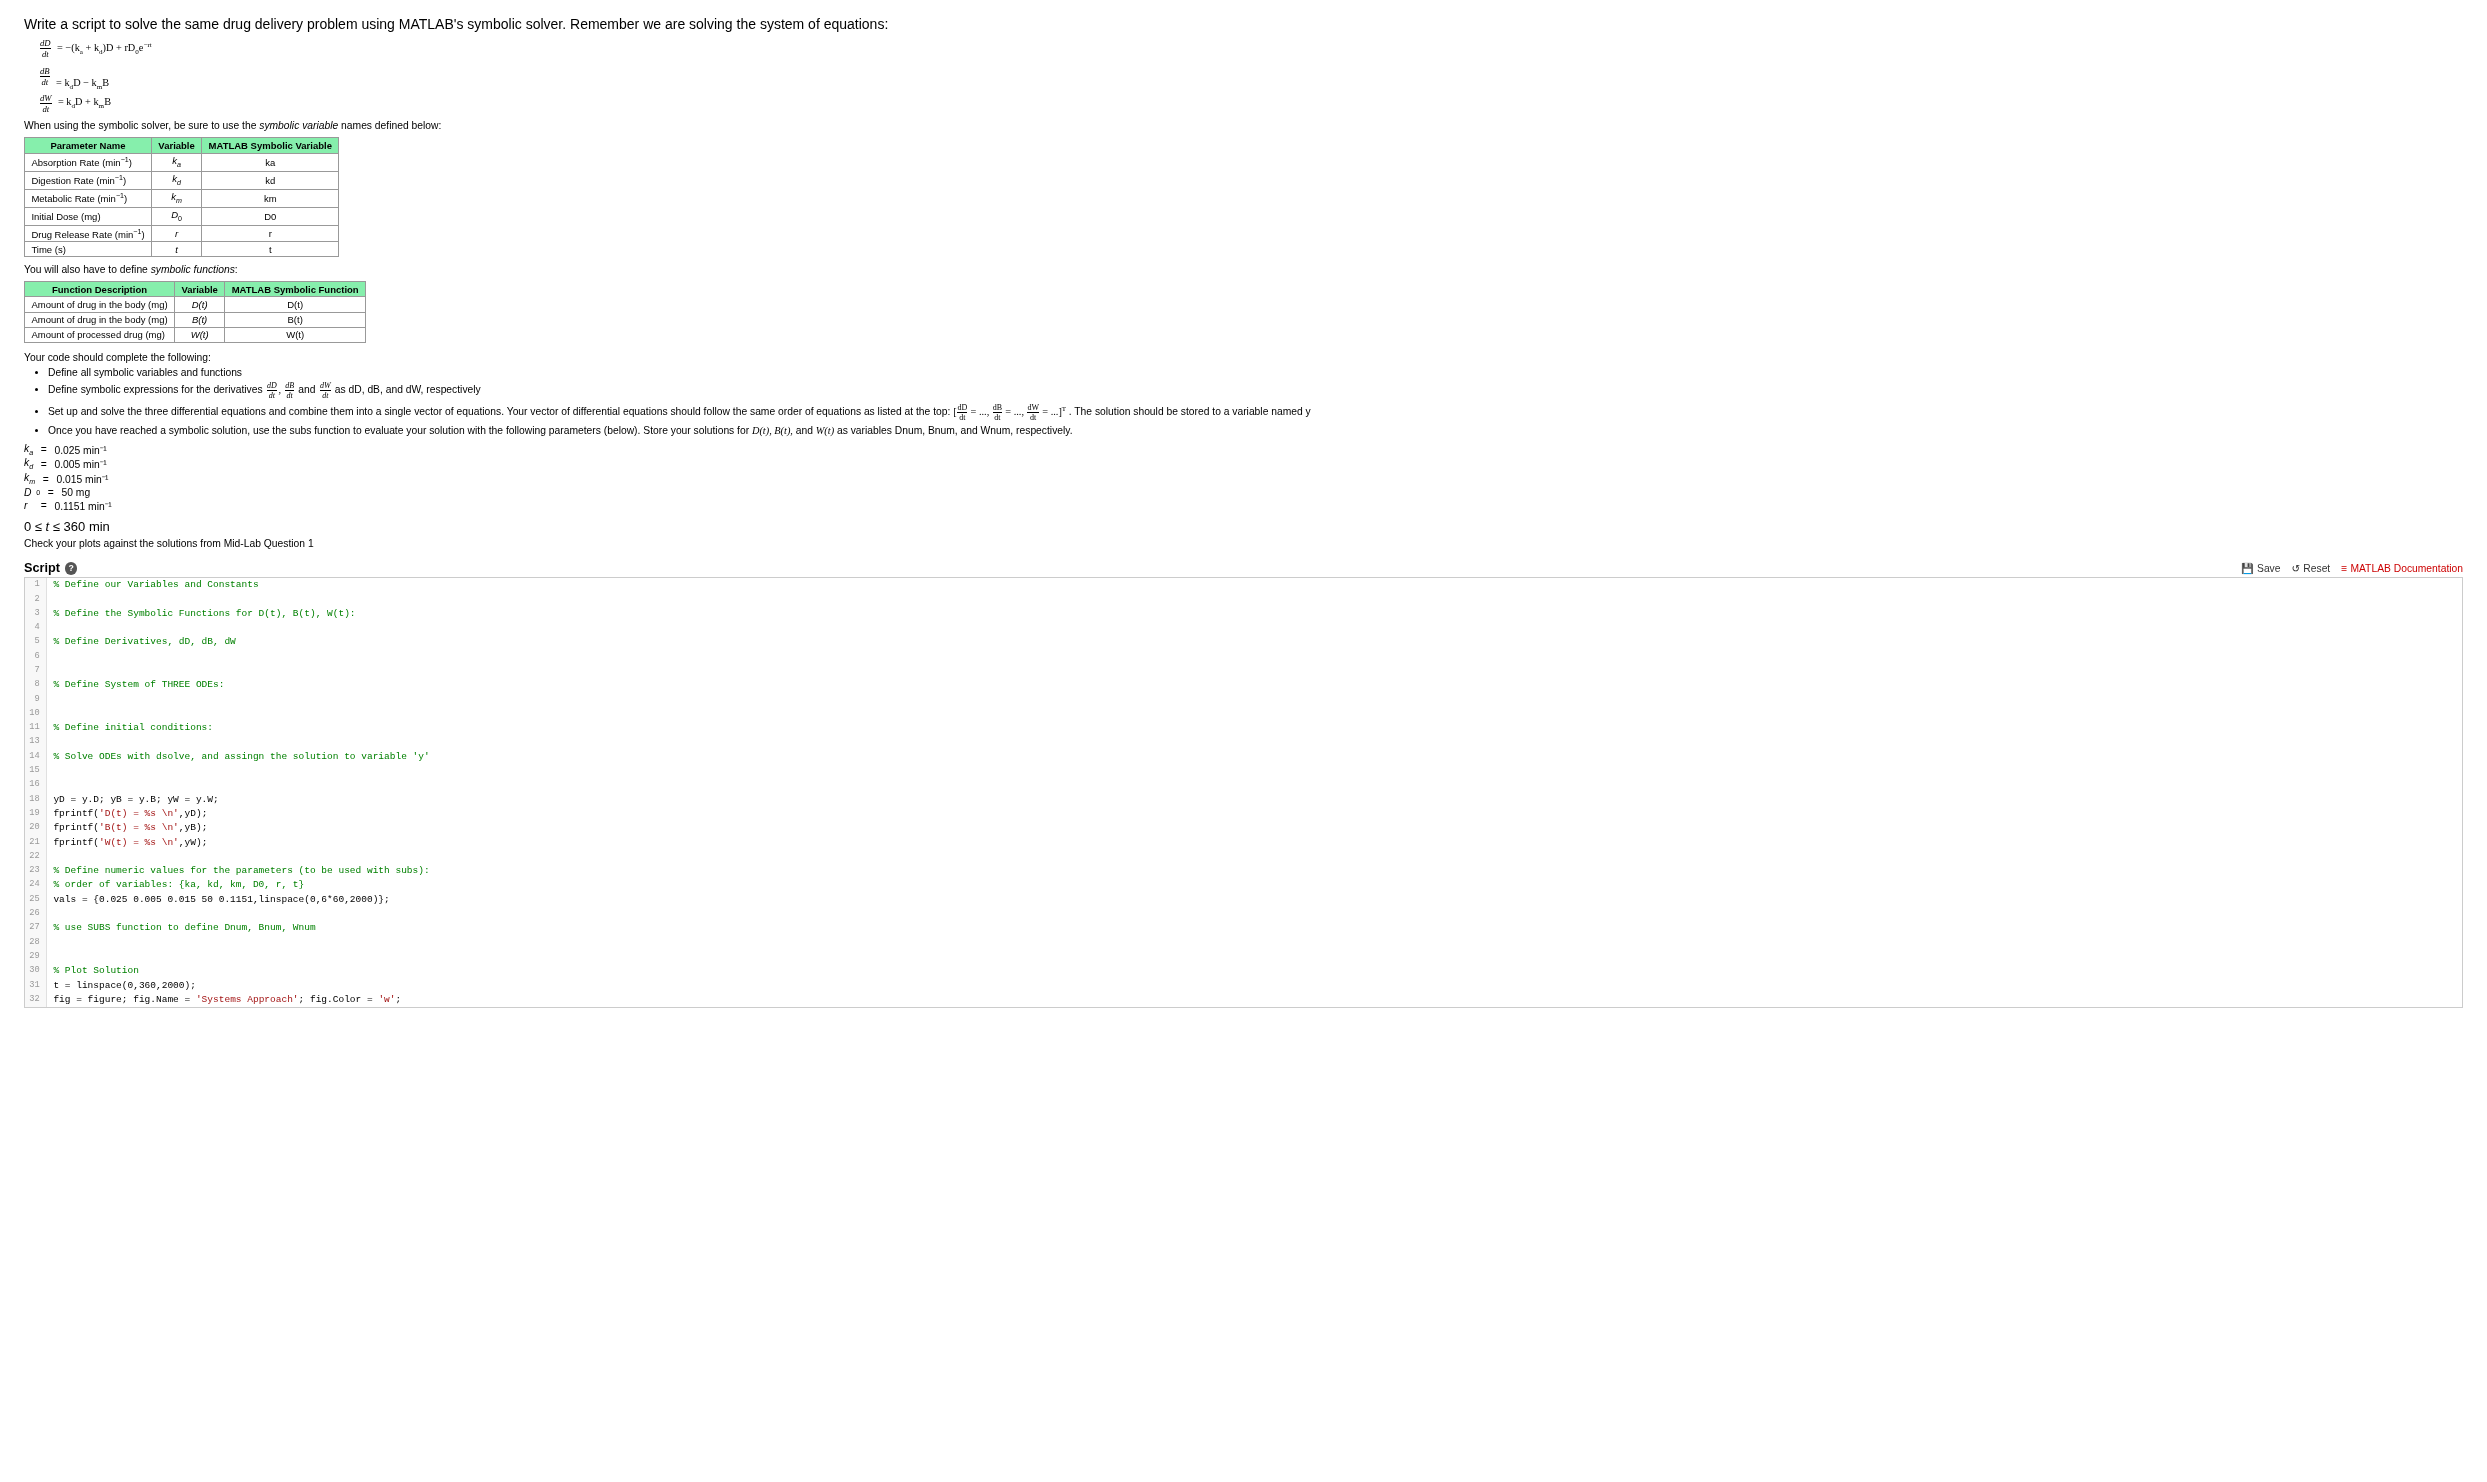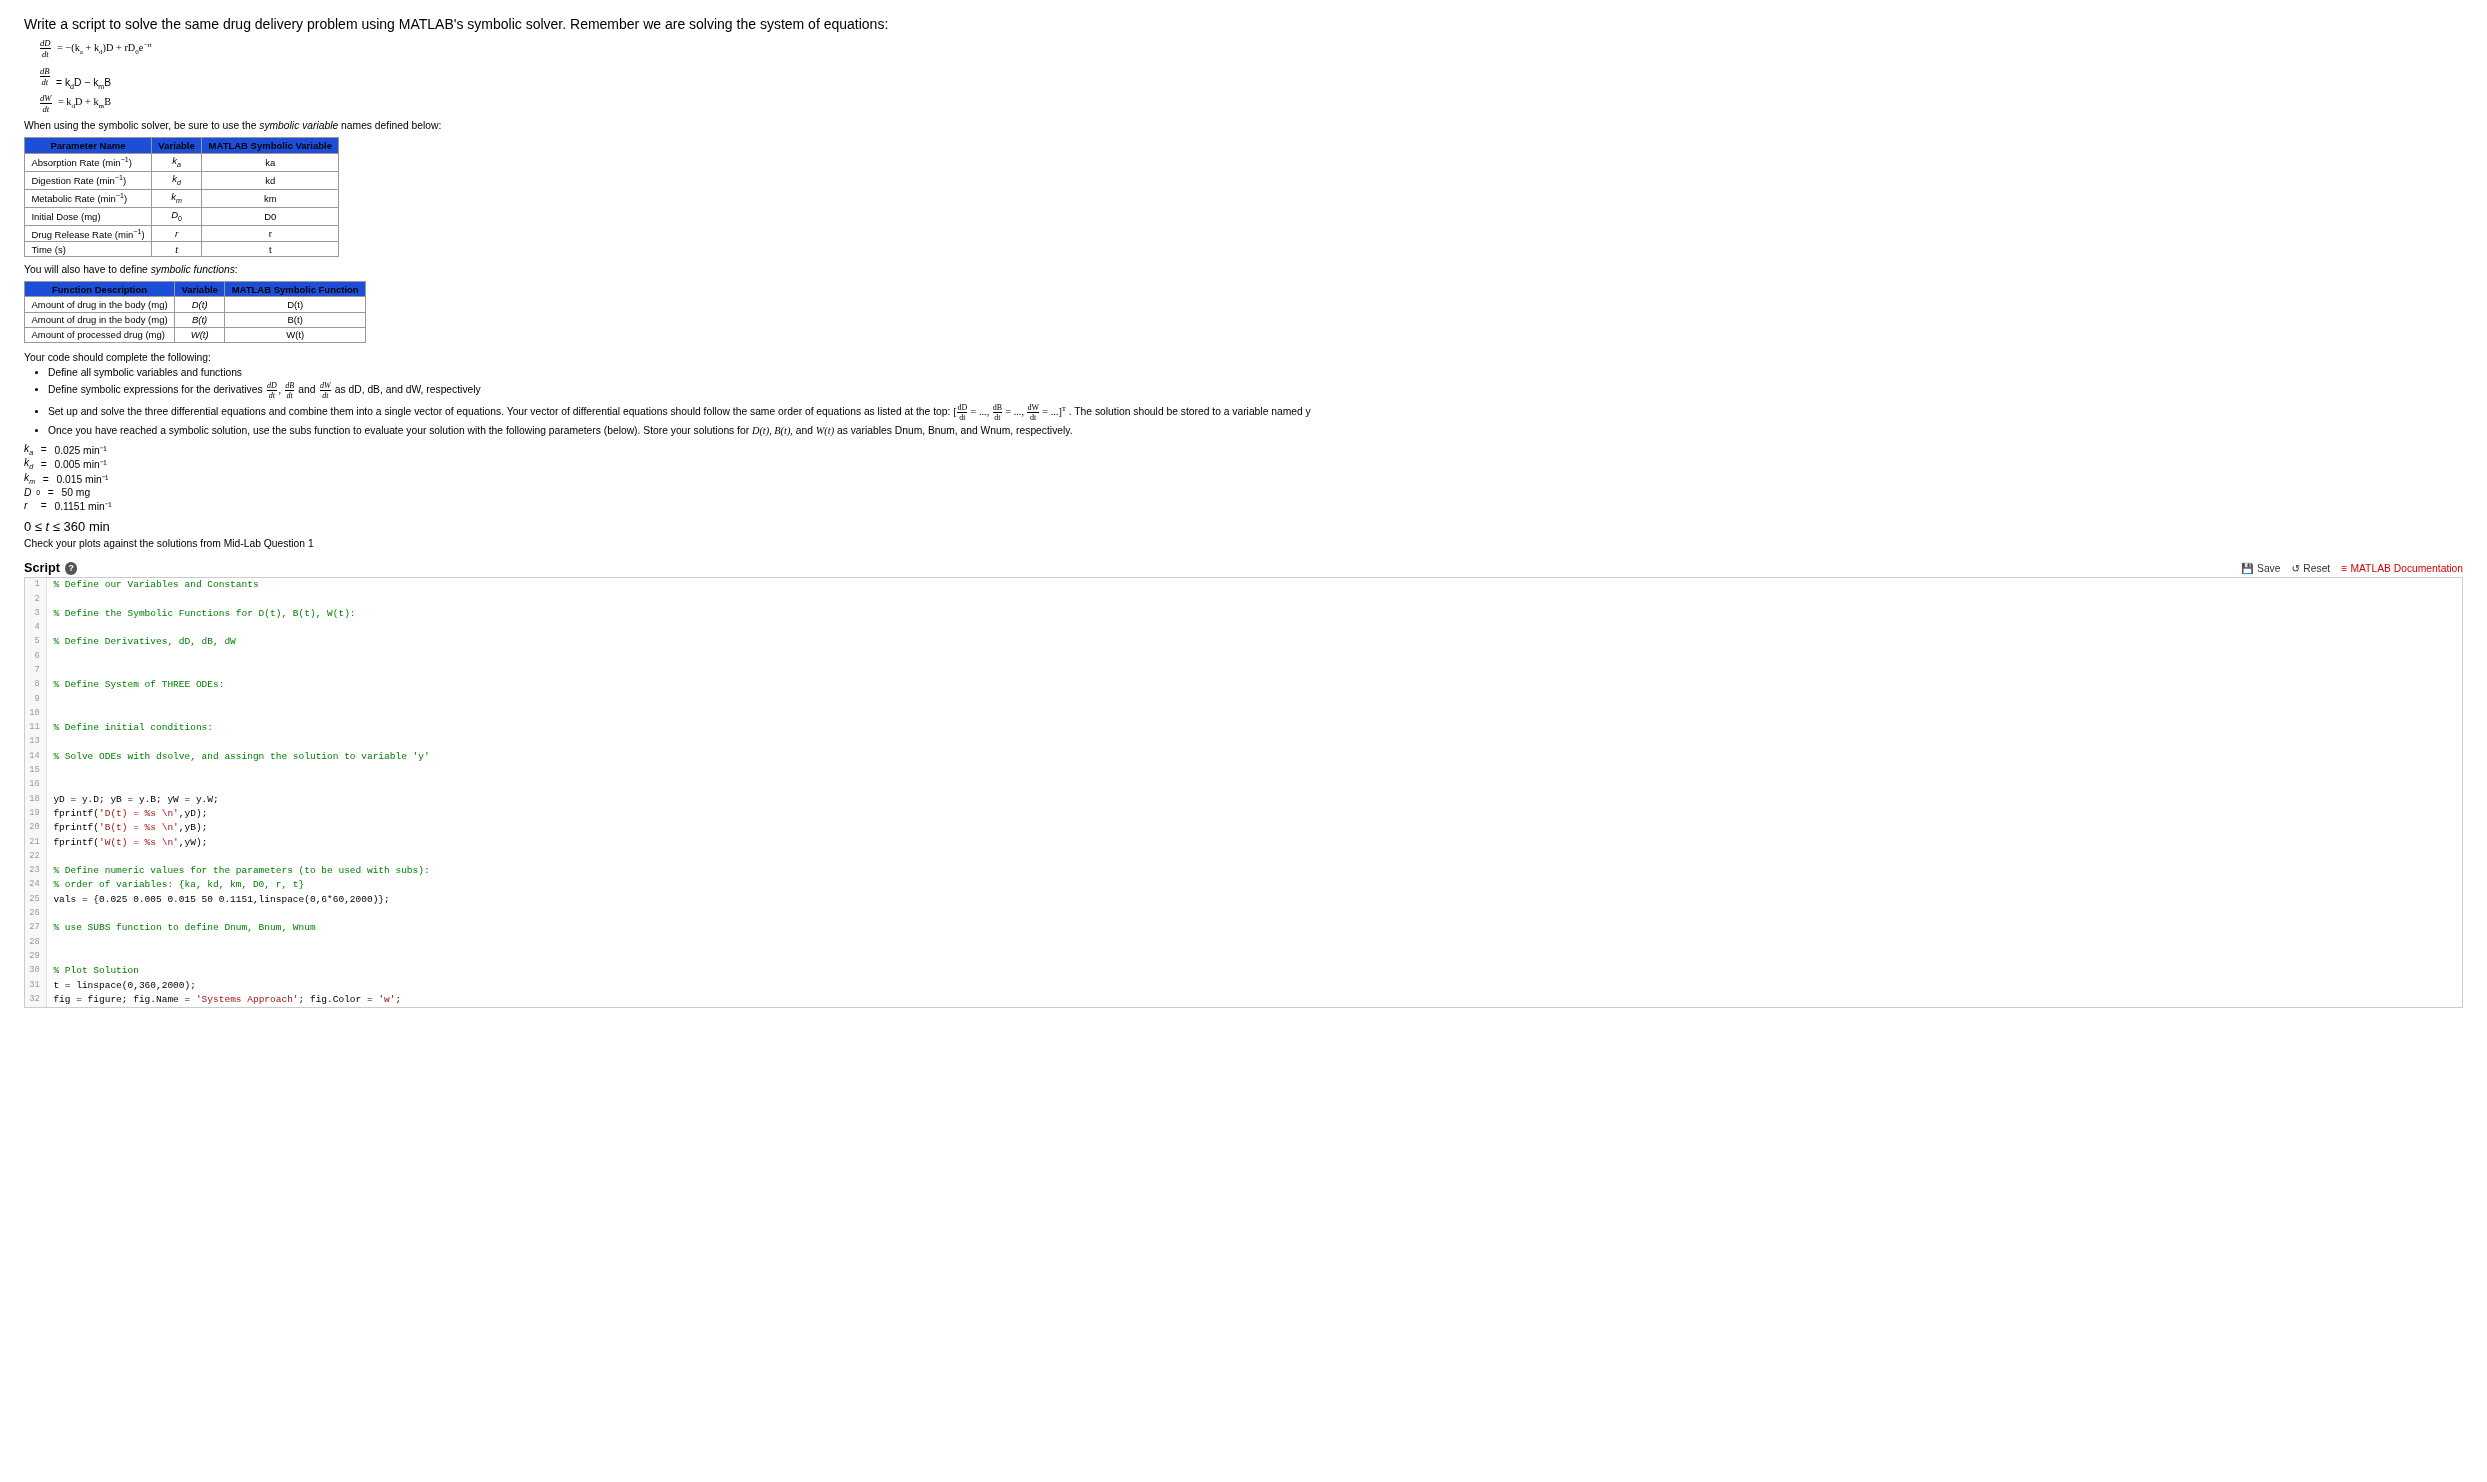--- a/index.html
+++ b/index.html
@@ -19,21 +19,21 @@
       border-collapse: collapse;
       margin: 6.4px 0;
       font-size: 9.5px;
     }
     table.param-table th, table.param-table td {
       border: 0.8px solid #999;
       padding: 1.6px 6.4px;
       text-align: center;
     }
     table.param-table th {
-      background: #1d4ed8;
+      background: #86efac;
       font-weight: bold;
     }
     table.param-table td:first-child {
       text-align: left;
     }
     .section-label { font-size: 10.3px; margin: 6.4px 0 3.2px 0; }
     .bullet-list { margin-left: 24px; margin-bottom: 4.8px; }
     .bullet-list li { margin: 3.2px 0; font-size: 10.3px; }
     .param-values { margin: 6.4px 0; font-size: 10.3px; }
     .param-values div { margin: 0.8px 0; display: flex; align-items: center; gap: 4.8px; }
@@ -135,21 +135,21 @@
     <span style="font-family:'Times New Roman',serif;">= −(k<sub>a</sub> + k<sub>d</sub>)D + rD<sub>0</sub>e<sup>−rt</sup></span>
   </div>
   <div class="eq-row">
     <span style="font-family:'Times New Roman',serif;font-style:italic;">
       <span style="display:inline-flex;flex-direction:column;align-items:center;vertical-align:middle;margin-right:1.6px;">
         <span style="font-size:8.7px;">dB</span>
         <span style="border-top:0.8px solid #000;width:100%;"></span>
         <span style="font-size:8.7px;">dt</span>
       </span>
     </span>
-    <span style="font-family:Liberation Sans, sans-serif;margin-top:16px;">= k<sub>d</sub>D − k<sub>m</sub>B</span>
+    <span style="font-family:Liberation Serif, serif;margin-top:16px;">= k<sub>d</sub>D − k<sub>m</sub>B</span>
   </div>
   <div class="eq-row">
     <span style="font-family:'Times New Roman',serif;font-style:italic;">
       <span style="display:inline-flex;flex-direction:column;align-items:center;vertical-align:middle;margin-right:1.6px;">
         <span style="font-size:8.7px;">dW</span>
         <span style="border-top:0.8px solid #000;width:100%;"></span>
         <span style="font-size:8.7px;">dt</span>
       </span>
     </span>
     <span style="font-family:'Times New Roman',serif;">= k<sub>d</sub>D + k<sub>m</sub>B</span>

